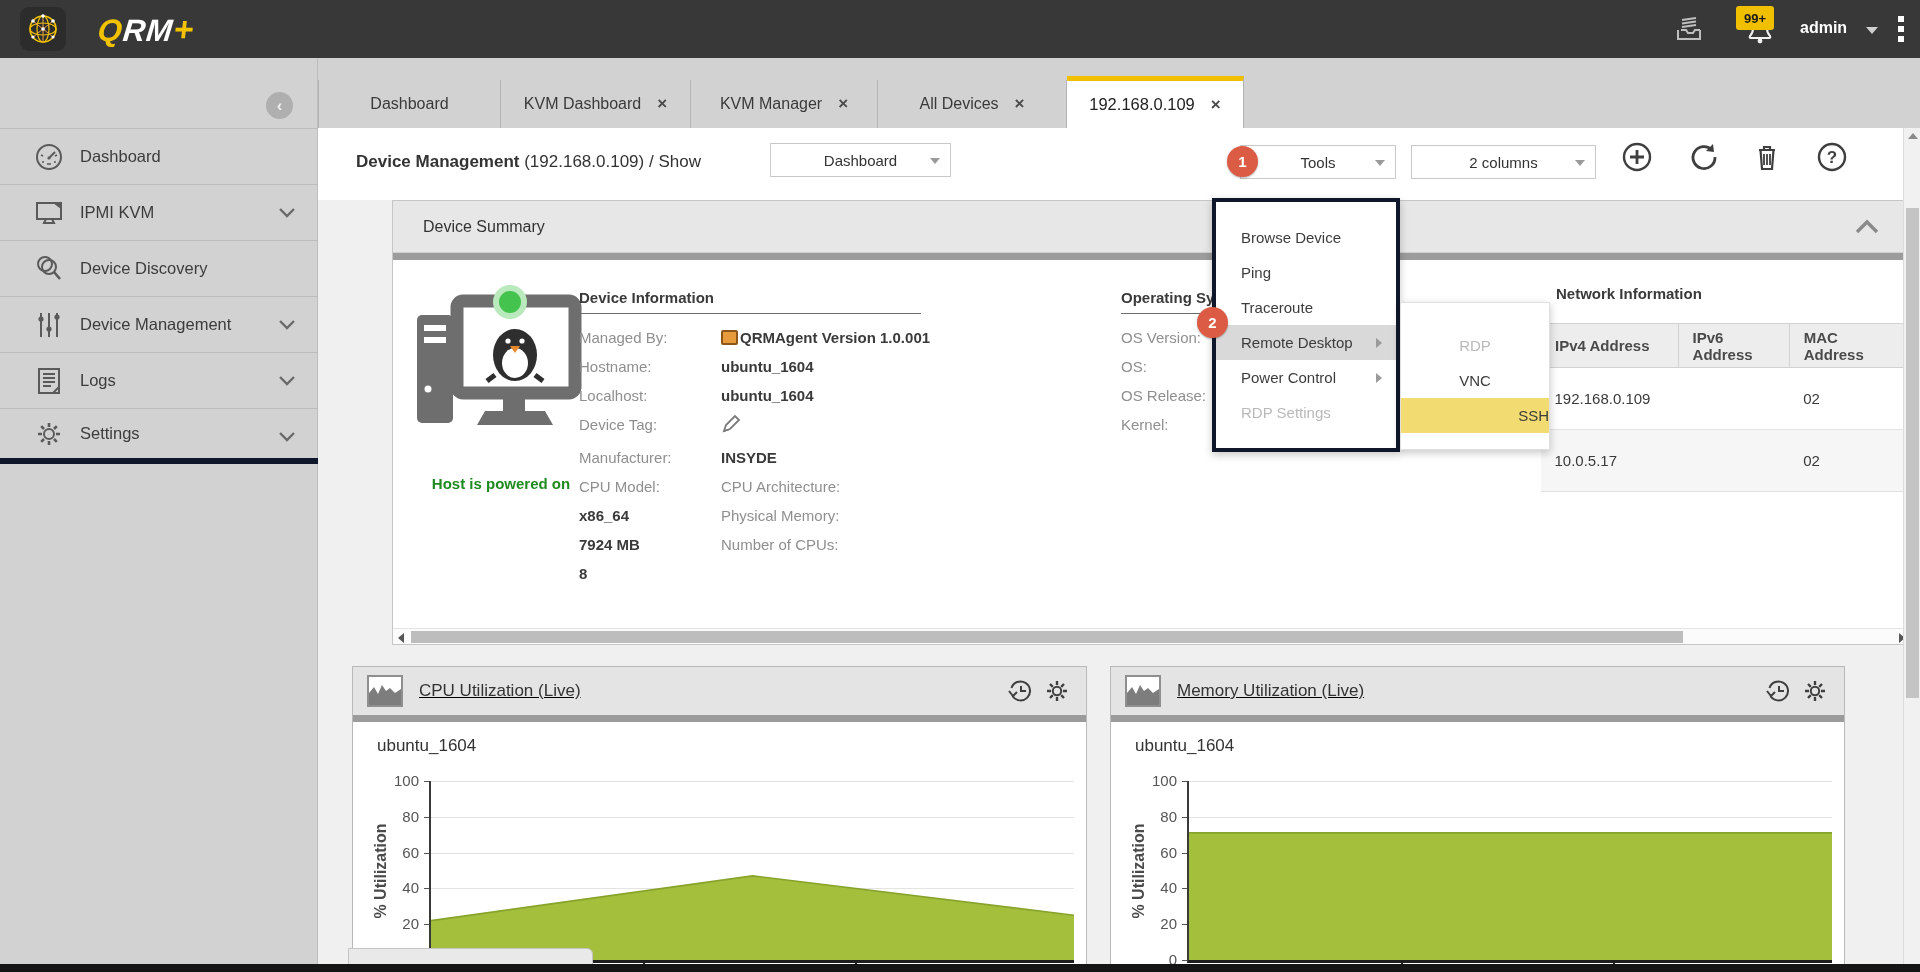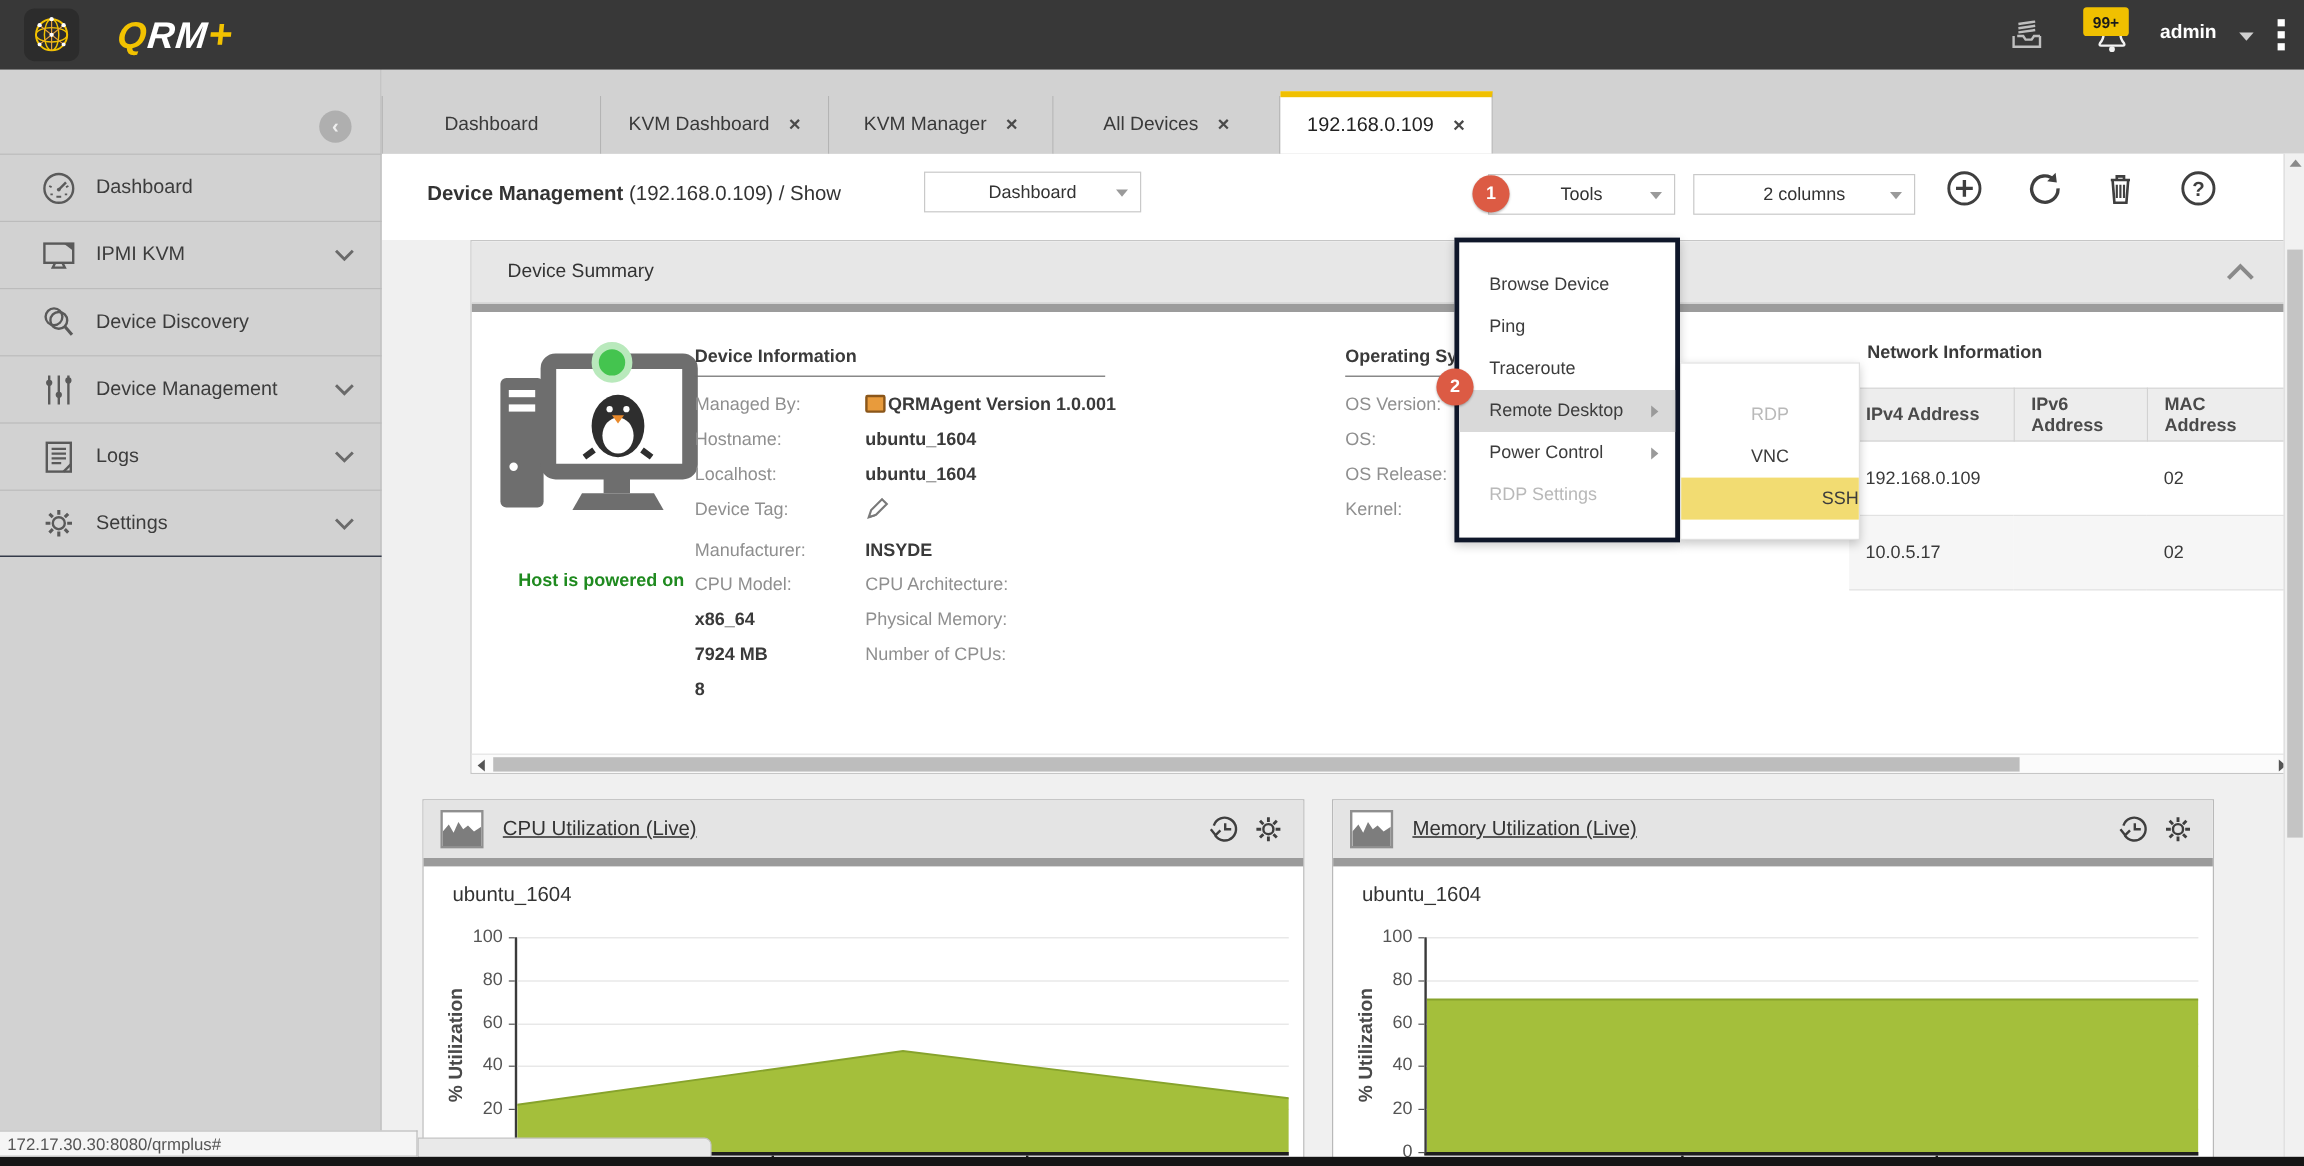--- a/index.html
+++ b/index.html
@@ -16,21 +16,21 @@
   .admin-label { position:absolute; left:1800px; top:19px; color:#ffffff; font-size:16px; font-weight:bold; }
   .caret-down { position:absolute; left:1866px; top:27px; width:0; height:0; border-left:6px solid transparent; border-right:6px solid transparent; border-top:7px solid #cfcfcf; }
   .kebab { position:absolute; left:1897px; top:16px; width:8px; }
   .kebab i { display:block; width:6px; height:6px; background:#fff; margin:0 auto 4px auto; }
 
   
   .sidebar { position:absolute; left:0; top:58px; width:318px; height:906px; background:#d2d2d2; border-right:1px solid #bdbdbd; z-index:10; }
   .collapse-btn { position:absolute; left:266px; top:34px; width:27px; height:27px; border-radius:50%; background:#afafaf; color:#efefef; font-size:17px; font-weight:bold; display:flex; align-items:center; justify-content:center; cursor:pointer; }
   .side-menu { position:absolute; left:0; top:70px; width:318px; }
   .side-item { position:relative; height:56px; display:flex; align-items:center; border-top:1px solid #bcbcbc; cursor:pointer; }
-  .side-item:last-child { border-bottom:1px solid #0f172a;align-items:center; }
+  .side-item:last-child { border-bottom:6px solid #0f172a;align-items:center; }
   .side-icon { width:30px; height:30px; margin-left:34px; flex:0 0 30px; }
   .side-label { margin-left:16px; font-size:16.5px; color:#3c3c3c; }
   .side-chev { position:absolute; right:22px; top:22px; }
 
   
   .tabstrip { position:absolute; left:318px; top:58px; width:1602px; height:70px; background:#d2d2d2; display:flex; align-items:flex-end; z-index:20; }
   .tab { height:48px; display:flex; align-items:center; justify-content:center; font-size:16px; color:#3a3a3a; border-right:1px solid #b4b4b4; cursor:pointer; background:#d2d2d2; position:relative; }
   .tab:first-child { border-left:1px solid #b4b4b4; }
   .tab .x { margin-left:16px; font-size:17px; font-weight:bold; color:#4a4a4a; cursor:pointer; }
   .tab.active { background:#ffffff; height:52px; border-top:5px solid #f0c000; color:#222; font-size:16.5px; }
@@ -520,15 +520,14 @@
       </div>
     </div>
   </div>
 
   <div class="vscroll">
     <span class="vs-up"></span>
     <div class="vs-thumb"></div>
   </div>
 
   <div class="bottom-overlay"></div>
-  <div class="statusbar">172.17.30.30:8080/qrmplus#</div>
   <div class="bottom-strip"></div>
 </div>
 
 </body></html>

